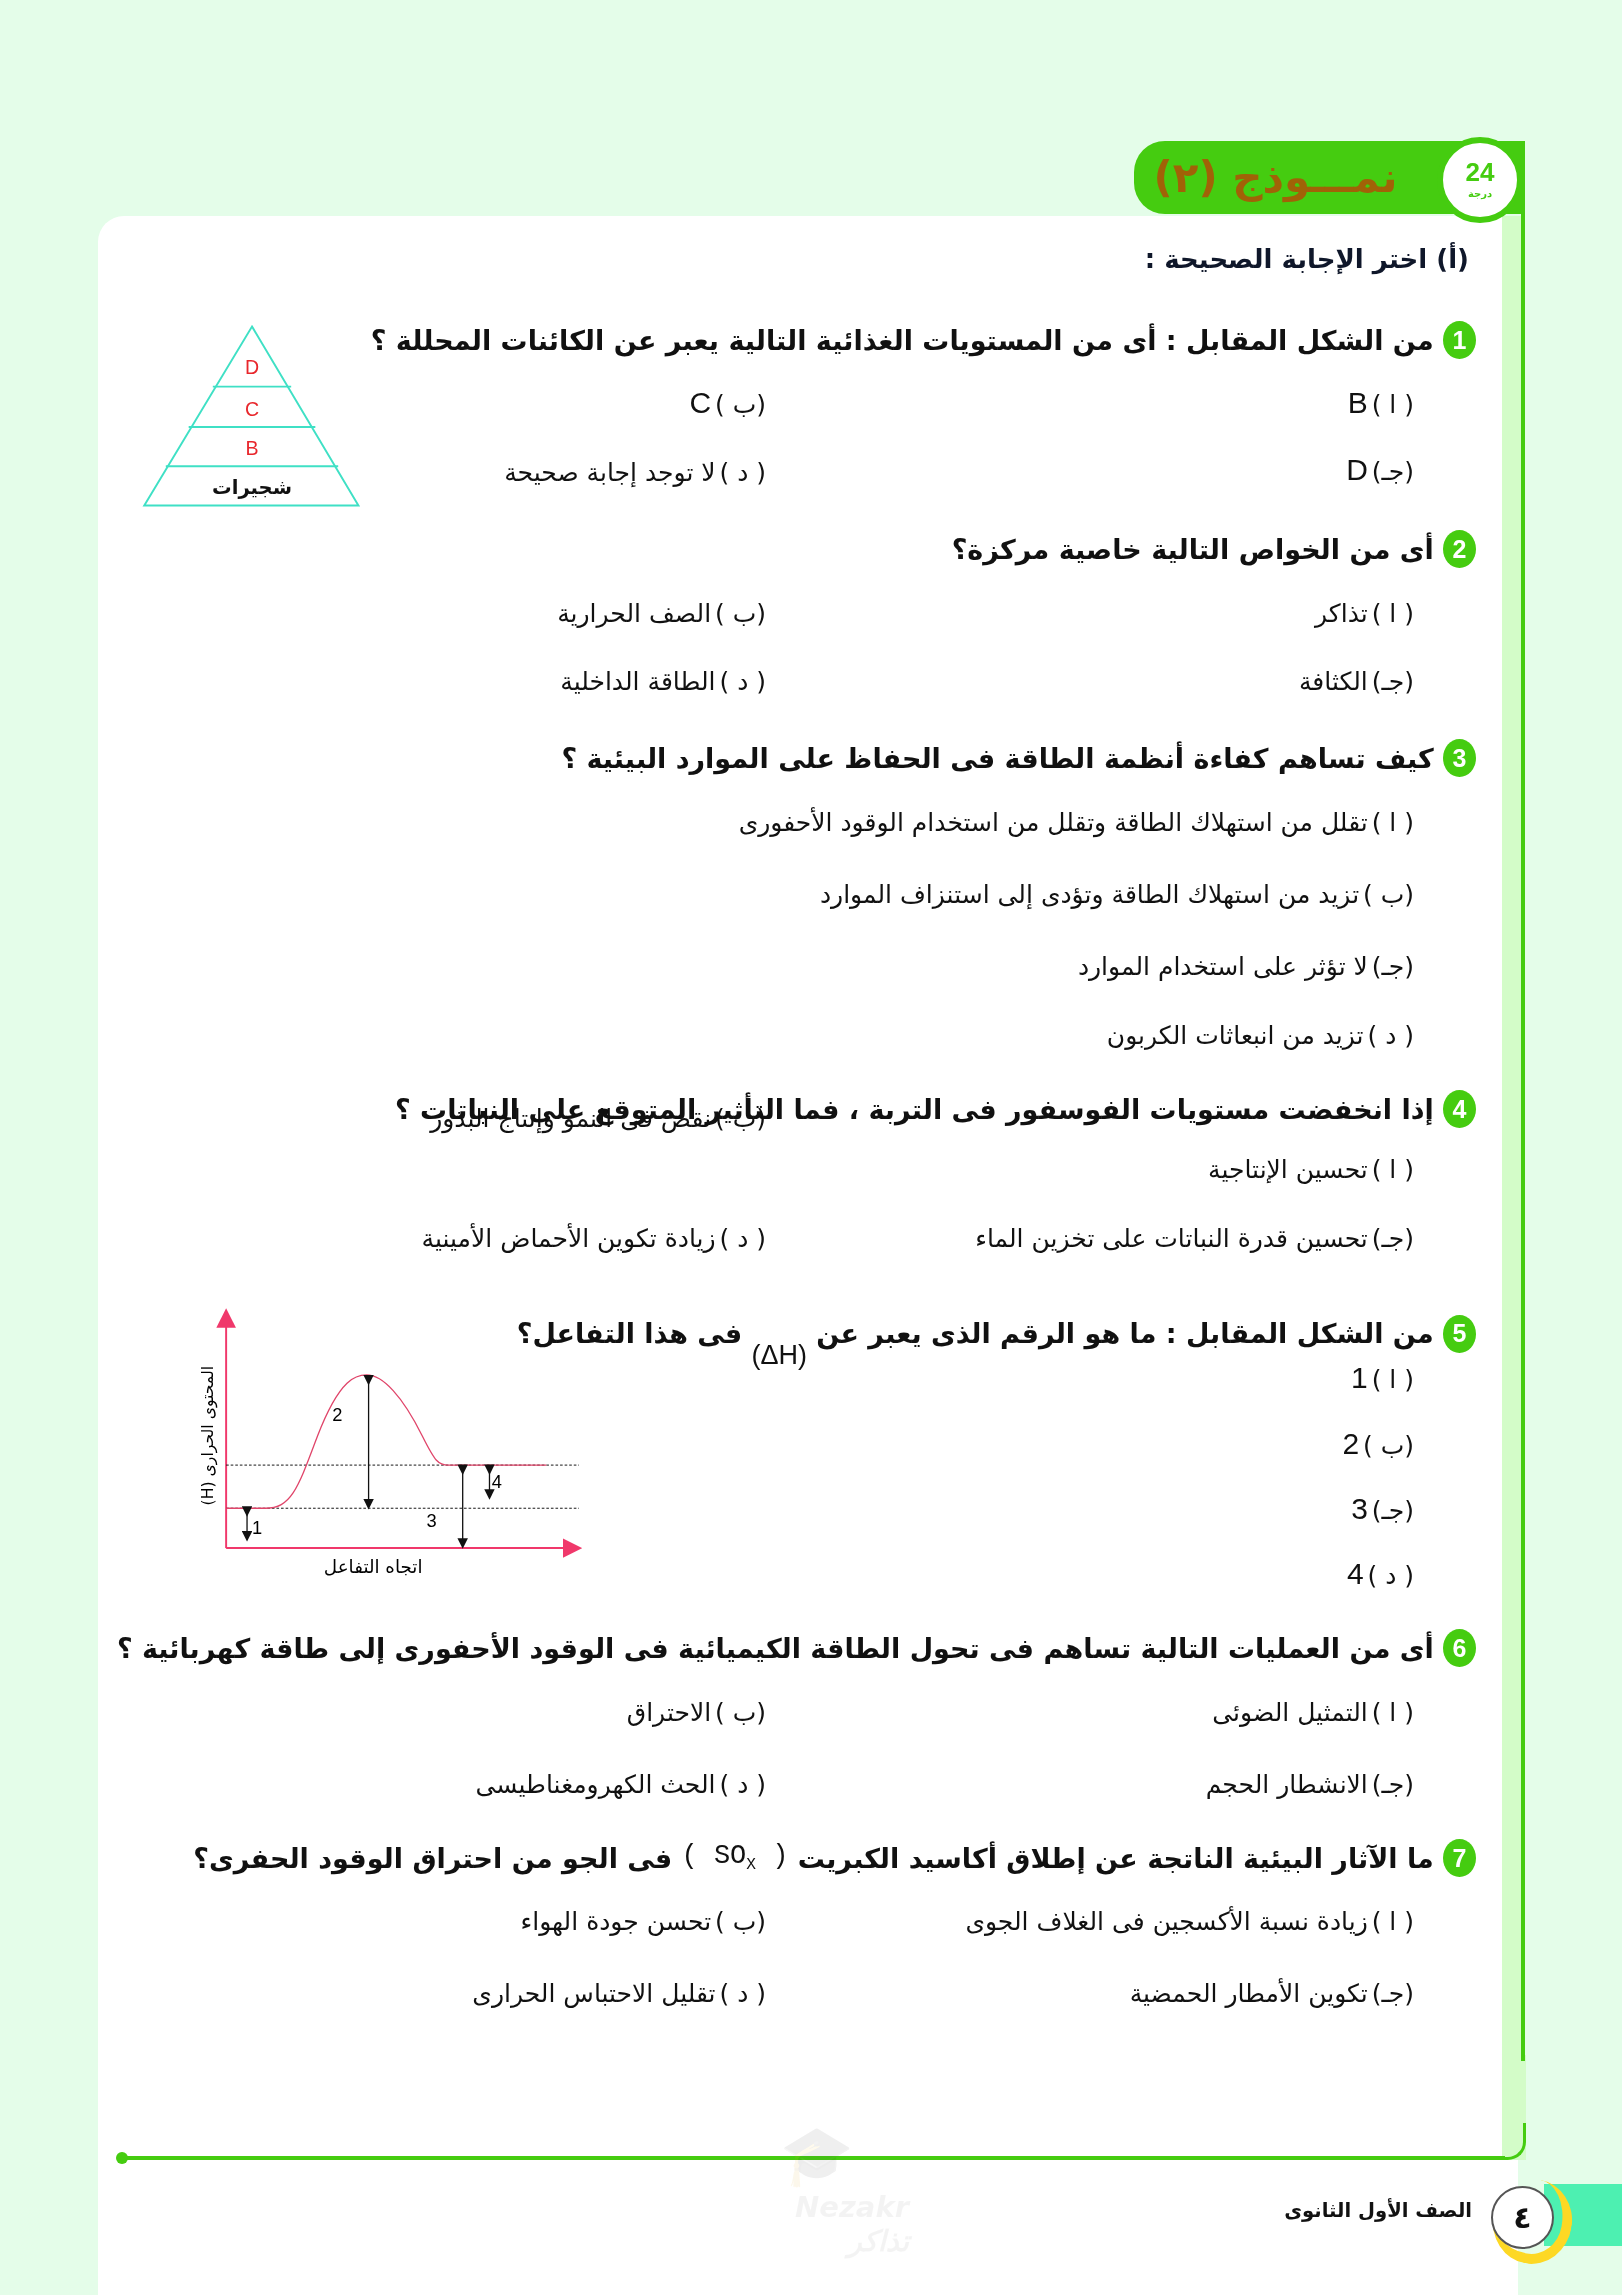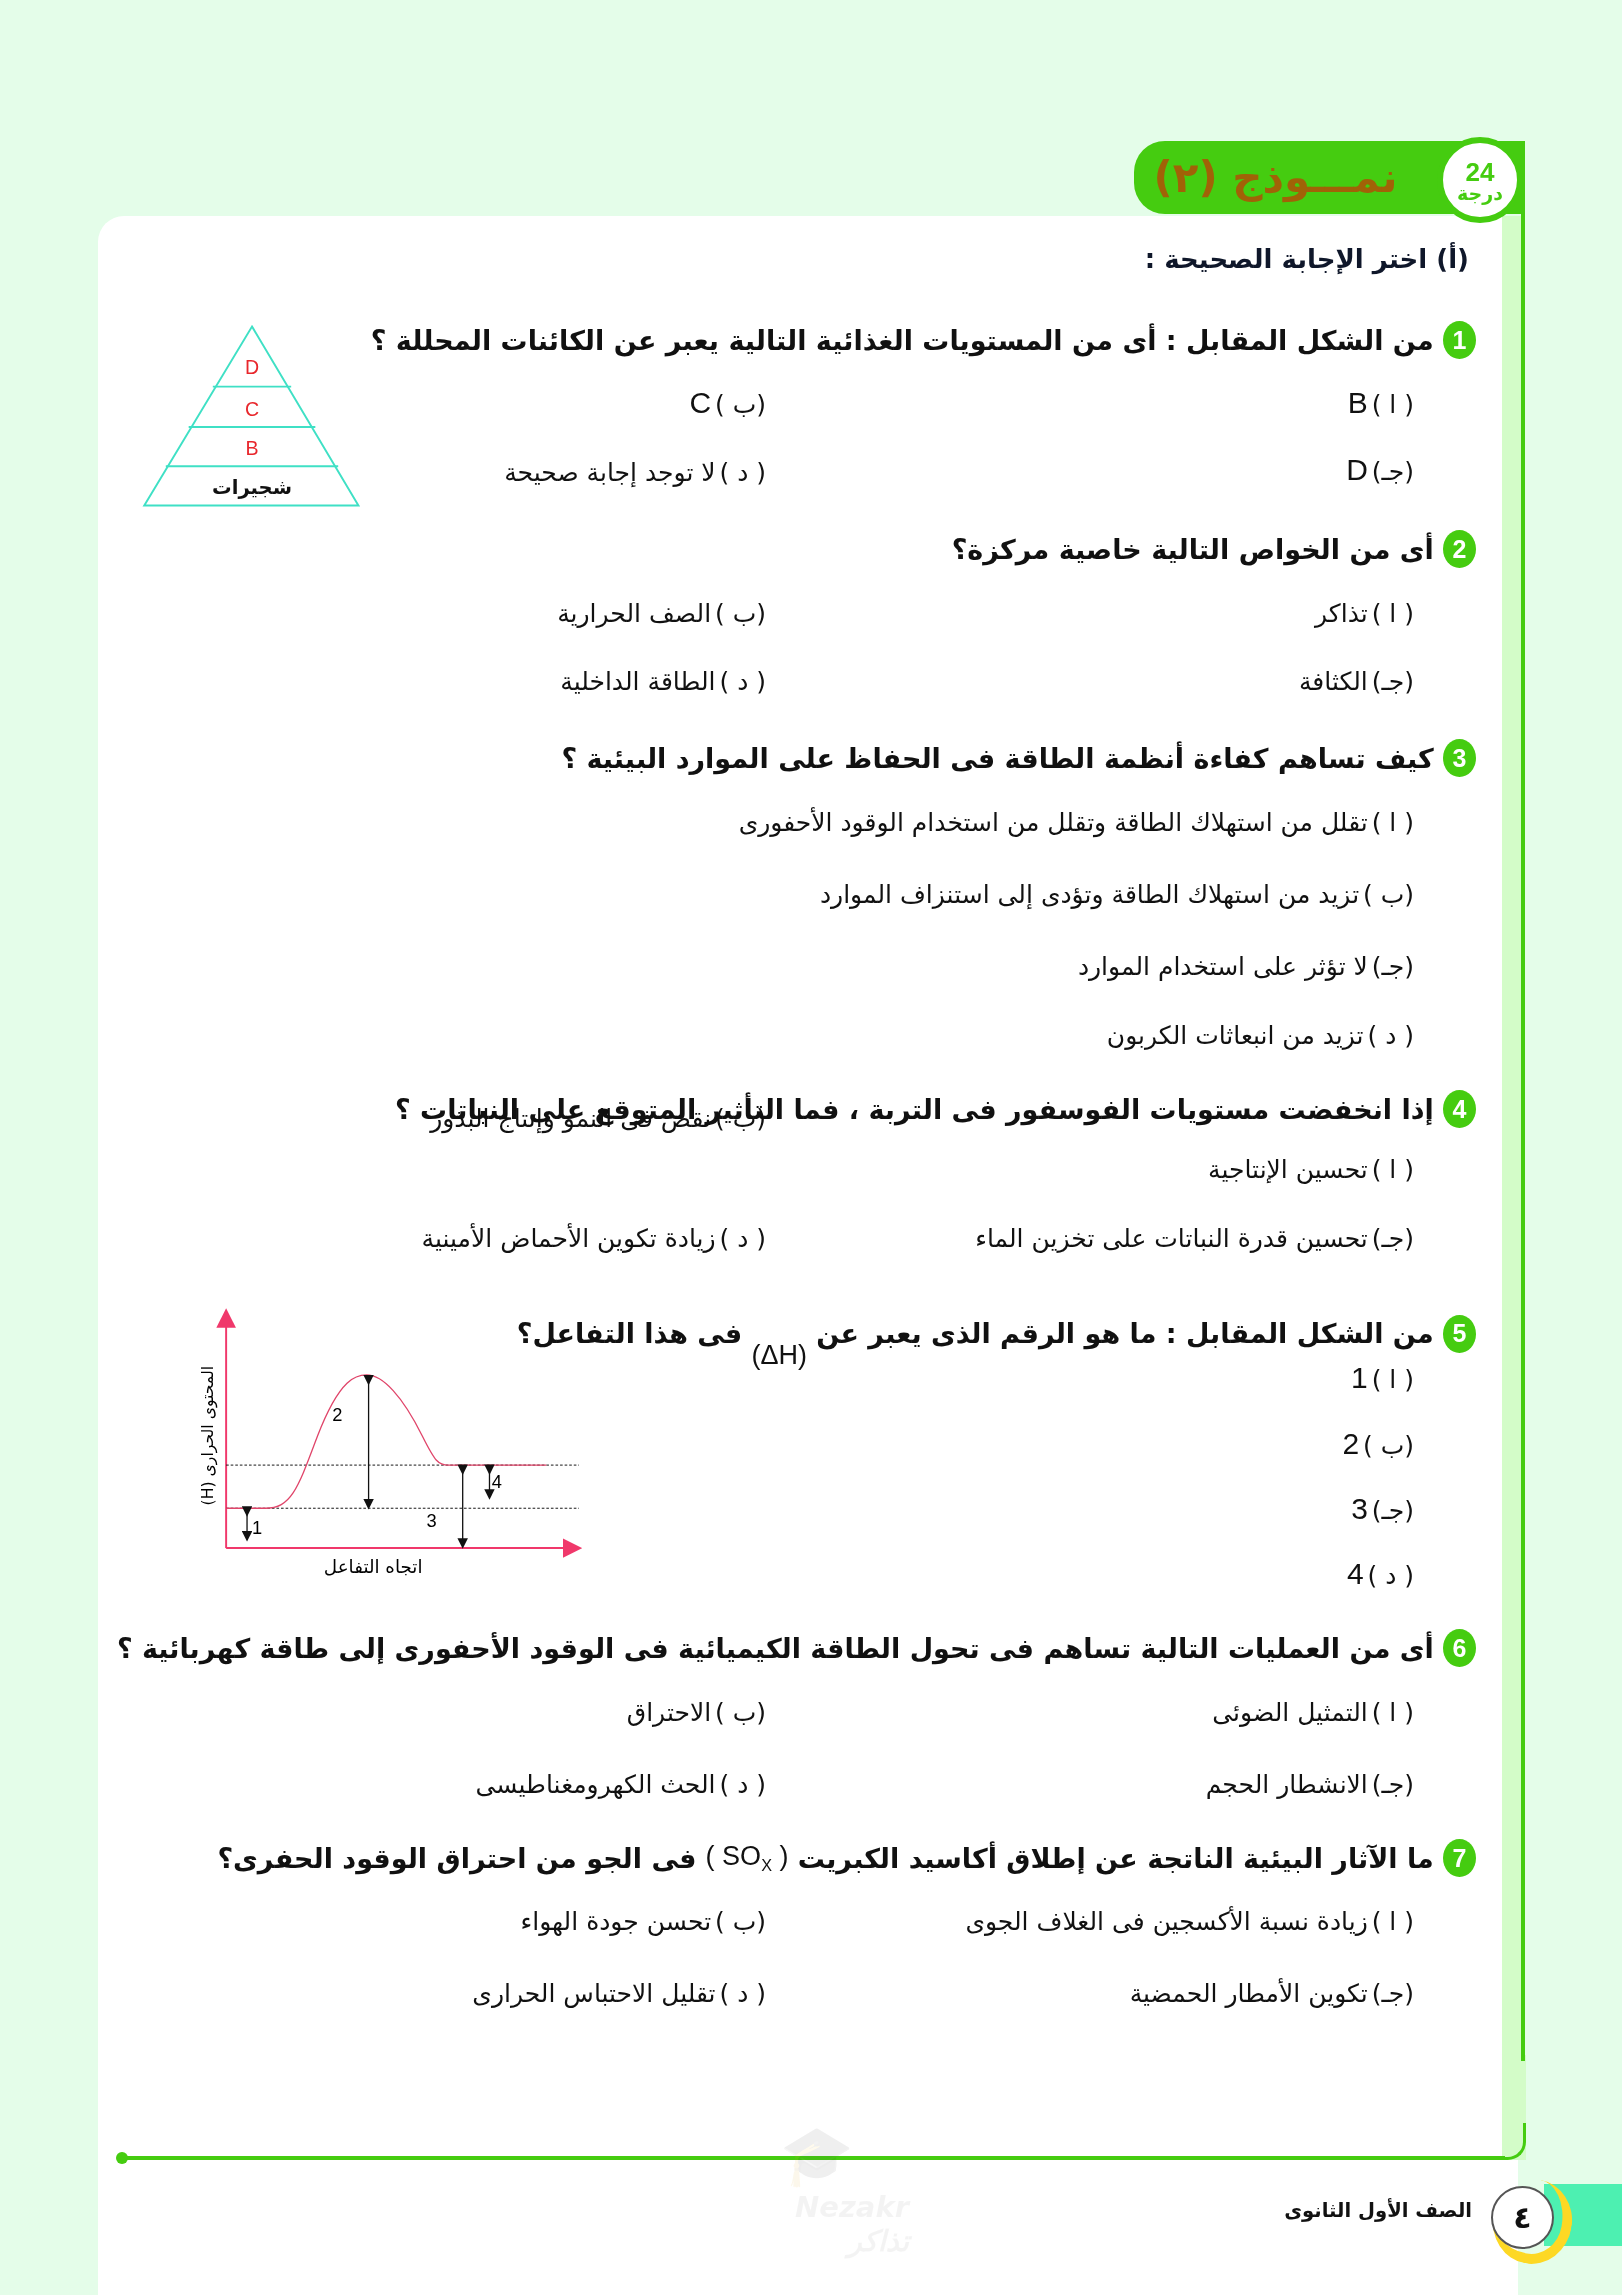--- a/index.html
+++ b/index.html
@@ -81,21 +81,21 @@
     left: 1437px; top: 137px;
     width: 86px; height: 86px;
     border-radius: 50%;
     background: #fff;
     border: 6.5px solid #45cc10;
     display: flex; flex-direction: column; align-items: center; justify-content: center;
     color: #45cc10;
     font-weight: bold;
   }
   .score-badge .num { font-size: 26px; line-height: 26px; font-family: "Liberation Sans", sans-serif; }
-  .score-badge .unit { font-size: 19px; line-height: 17px; text-align: right; }
+  .score-badge .unit { font-size: 10px; line-height: 17px; text-align: right; }
 
   .section-heading {
     position: absolute;
     right: 154px; top: 244px;
     color: #0f172a;
     font-size: 26px;
     font-weight: bold;
   }
 
   
@@ -301,21 +301,21 @@
   <span>أى من العمليات التالية تساهم فى تحول الطاقة الكيميائية فى الوقود الأحفورى إلى طاقة كهربائية ؟</span>
 </div>
 <div class="opt col-r" style="top:1698px"><span class="letter">( ا )</span><span>التمثيل الضوئى</span></div>
 <div class="opt col-l" style="top:1698px"><span class="letter">(ب )</span><span>الاحتراق</span></div>
 <div class="opt col-r" style="top:1770px"><span class="letter">(جـ)</span><span>الانشطار الحجم</span></div>
 <div class="opt col-l" style="top:1770px"><span class="letter">( د )</span><span>الحث الكهرومغناطيسى</span></div>
 
 <div class="q" style="top:1839px">
   <span class="q-num">7</span>
   <span>ما الآثار البيئية الناتجة عن إطلاق أكاسيد الكبريت</span>
-  <span style="font-family:Liberation Sans, sans-serif;font-weight:normal;">( <span>SO</span><sub>X</sub> )</span>
+  <span style="font-family:Liberation Mono, monospace;font-weight:normal;">( <span>SO</span><sub>X</sub> )</span>
   <span>فى الجو من احتراق الوقود الحفرى؟</span>
 </div>
 <div class="opt col-r" style="top:1907px"><span class="letter">( ا )</span><span>زيادة نسبة الأكسجين فى الغلاف الجوى</span></div>
 <div class="opt col-l" style="top:1907px"><span class="letter">(ب )</span><span>تحسن جودة الهواء</span></div>
 <div class="opt col-r" style="top:1979px"><span class="letter">(جـ)</span><span>تكوين الأمطار الحمضية</span></div>
 <div class="opt col-l" style="top:1979px"><span class="letter">( د )</span><span>تقليل الاحتباس الحرارى</span></div>
 
 <div class="watermark">
   <span style="font-size:59px;font-style:normal;">🎓</span>
   <span>Nezakr تذاكر</span>

